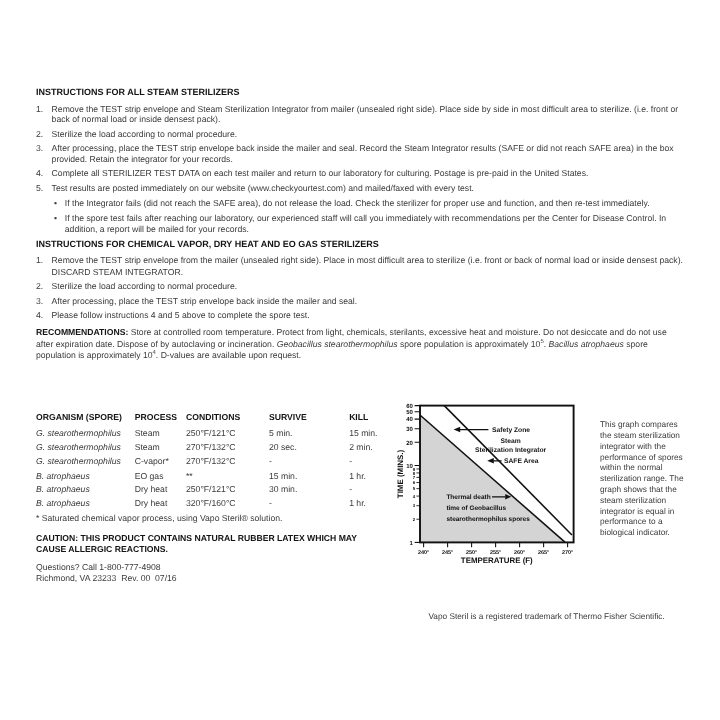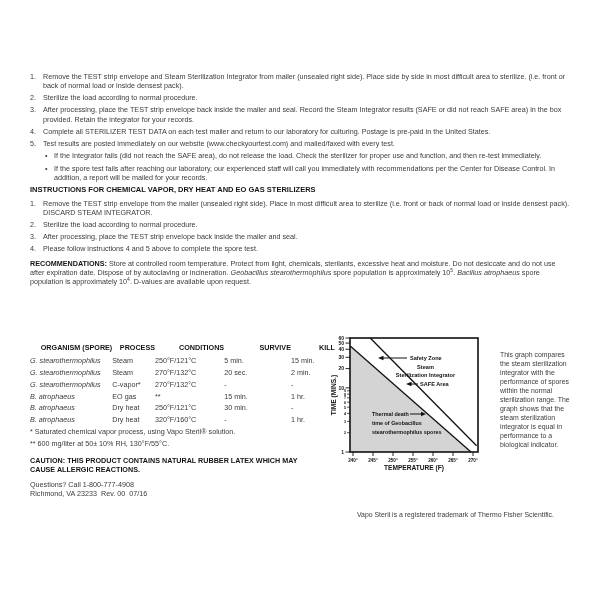--- a/index.html
+++ b/index.html
@@ -14,39 +14,40 @@
   .b-item{display:flex;margin-bottom:3.2px}
   .bchar{width:9px;flex:none}
   .h2{margin-top:3px}
   .reco{margin-top:5px}
   .reco .lbl{font-weight:bold;color:#141414}
   .sp{font-style:italic}
   sup{font-size:5px;line-height:0;vertical-align:super}
   .col-bot{position:absolute;left:30px;top:343px;width:305px;font-size:7.2px;line-height:9.3px}
   .cert-h{font-size:7.5px;line-height:8px;font-weight:bold;color:#141414;margin-bottom:2px}
   table{border-collapse:collapse;width:100%}
-  th{text-align:right;font-size:7.2px;color:#141414;padding:0 0 1px 0;font-weight:bold}
+  th{text-align:left;font-size:7.2px;color:#141414;padding:0 0 1px 0;font-weight:bold}
   td{padding:2.6px 0 0 0;vertical-align:top}
   td.org{font-style:italic}
   .c0{width:83px}.c1{width:43px}.c2{width:70px}.c3{width:68px}.c4{width:45px}
   .fn{margin-top:2px;line-height:10px}
   .caution{margin-top:7px;font-weight:bold;color:#141414;width:292px;line-height:9.5px}
   .questions{margin-top:5.5px}
   .dist{margin-top:6px;line-height:10px;white-space:pre-wrap}
   .chart{position:absolute;left:330px;top:333px;width:160px;height:142px}
   .chart svg{position:absolute;left:0;top:0}
   .caption{position:absolute;left:500px;top:350px;width:76px;font-size:6.9px;line-height:9px}
   .tm{position:absolute;left:357px;top:511px;font-size:6.9px}
 </style>
 </head>
 <body>
 
 <div class="page">
 
   <div class="col-top">
+    <div class="sec-h">INSTRUCTIONS FOR ALL STEAM STERILIZERS</div>
 
     <div>
       <div class="num-item">
         <span class="num">1.</span>
         <span class="itext">Remove the TEST strip envelope and Steam Sterilization Integrator from mailer (unsealed right side). Place side by side in most difficult area to sterilize. (i.e. front or back of normal load or inside densest pack).</span>
       </div>
       <div class="num-item">
         <span class="num">2.</span>
         <span class="itext">Sterilize the load according to normal procedure.</span>
       </div>
@@ -149,21 +150,20 @@
           <tr>
             <td class="org">B. atrophaeus</td>
             <td>Dry heat</td>
             <td>320°F/160°C</td>
             <td>-</td>
             <td>1 hr.</td>
           </tr>
         </tbody>
     </table>
     <div class="fn">* Saturated chemical vapor process, using Vapo Steril® solution.</div>
-    <div class="fn">** 600 mg/liter at 50± 10% RH, 130°F/55°C.</div>
     <div class="caution">CAUTION: THIS PRODUCT CONTAINS NATURAL RUBBER LATEX WHICH MAY CAUSE ALLERGIC REACTIONS.</div>
     <div class="questions">Questions? Call 1-800-777-4908</div>
     <div class="dist" style="margin-top:0">Richmond, VA 23233  Rev. 00  07/16</div>
   </div>
 
   <div class="chart">
     <svg id="chart-svg" width="160" height="142" viewBox="0 0 160 142">
         <polygon points="20.200000000000045,13.010013754607883 141,119 20.200000000000045,119" fill="#d4d4d4"></polygon>
         <line x1="40.200000000000045" y1="5" x2="146.5999999999999" y2="112.78695064295862" stroke="#111" stroke-width="1.3"></line>
         <line x1="20.200000000000045" y1="13.010013754607883" x2="141" y2="119" stroke="#111" stroke-width="1.3"></line>

